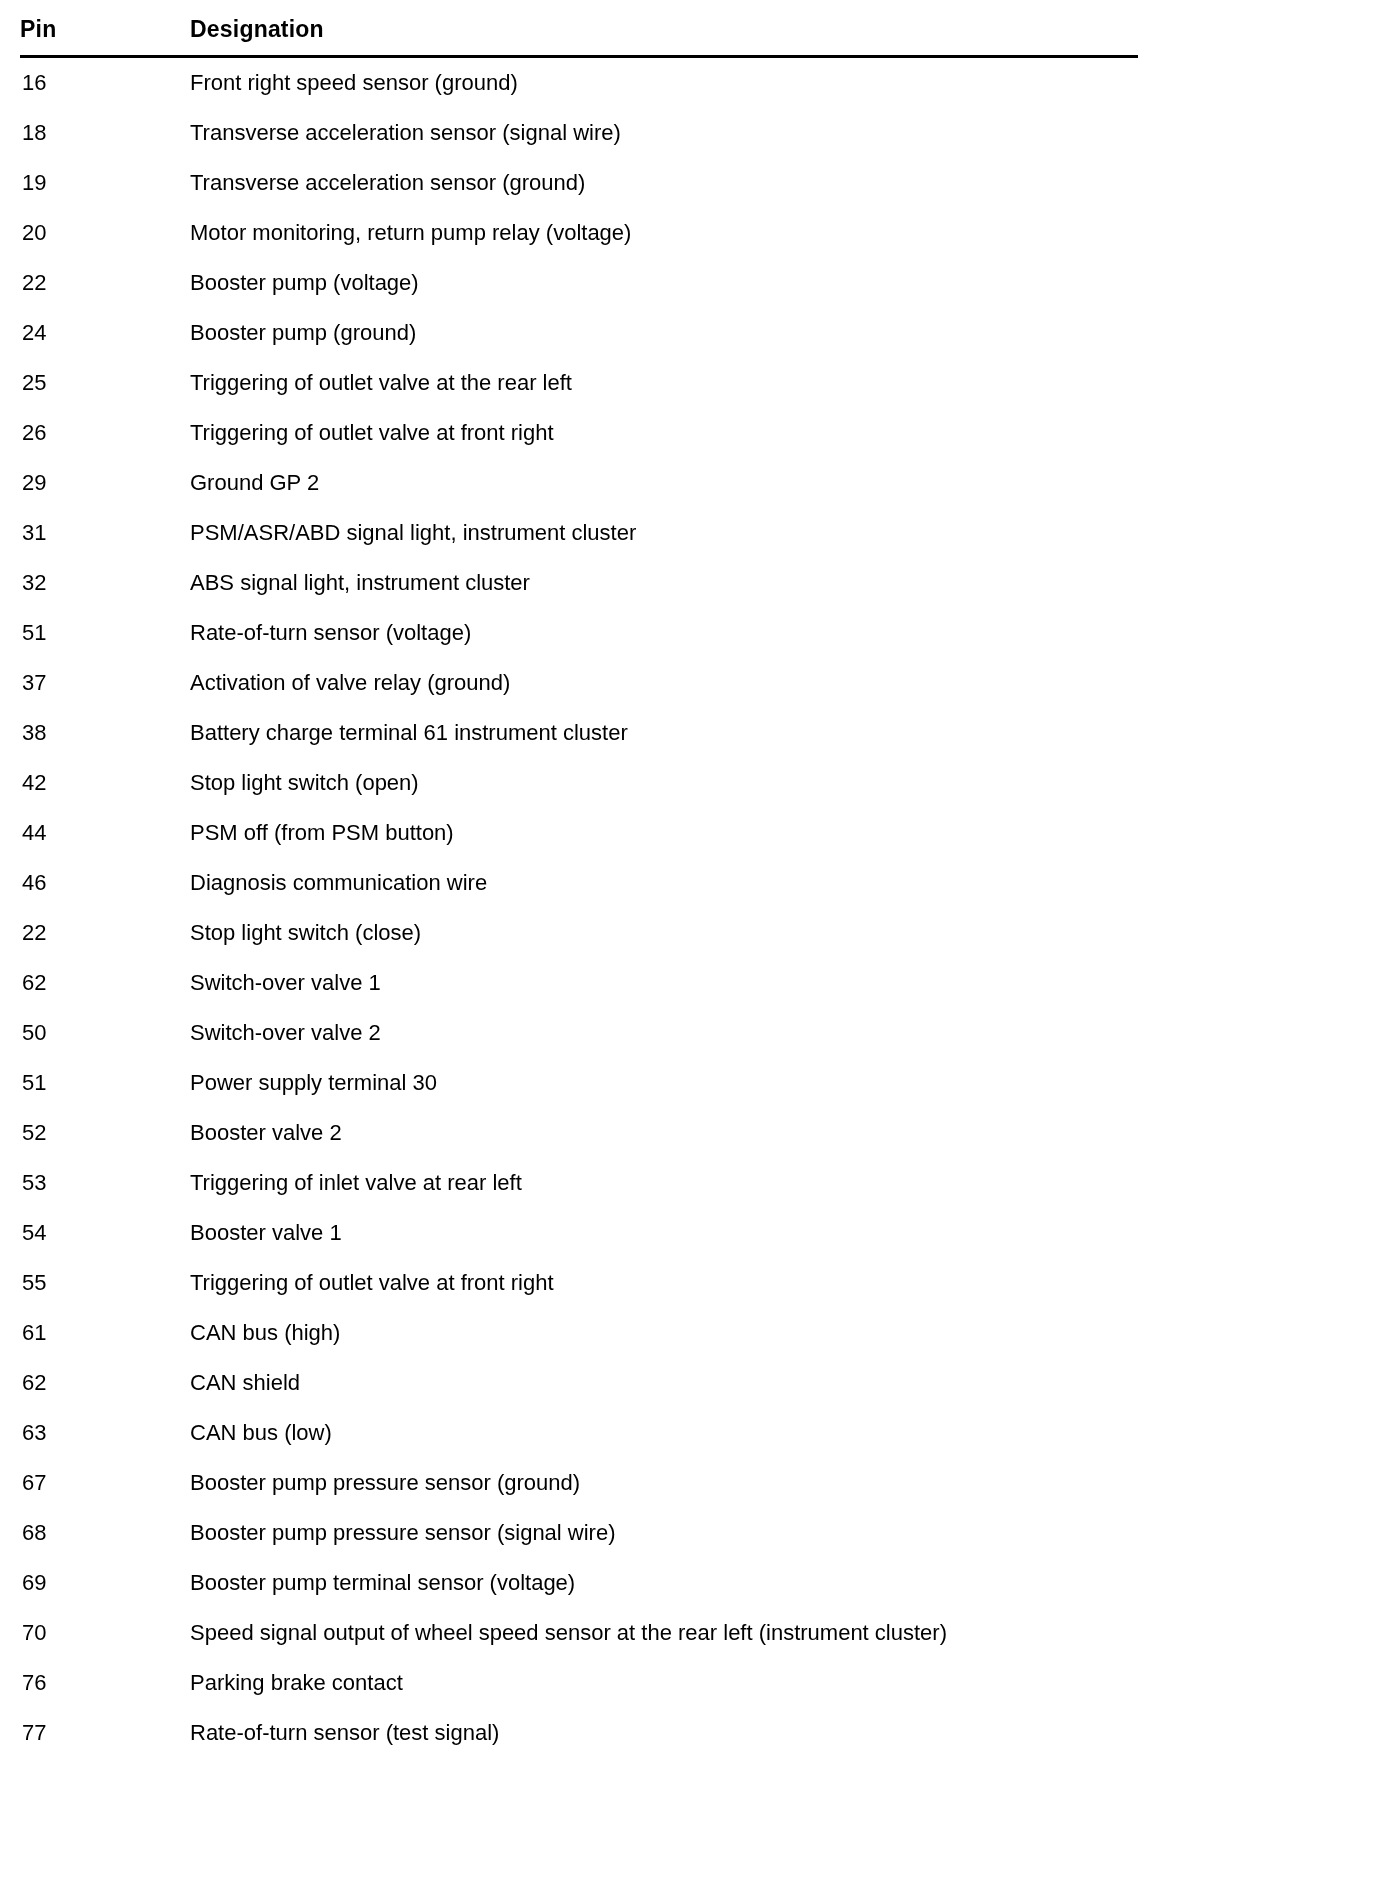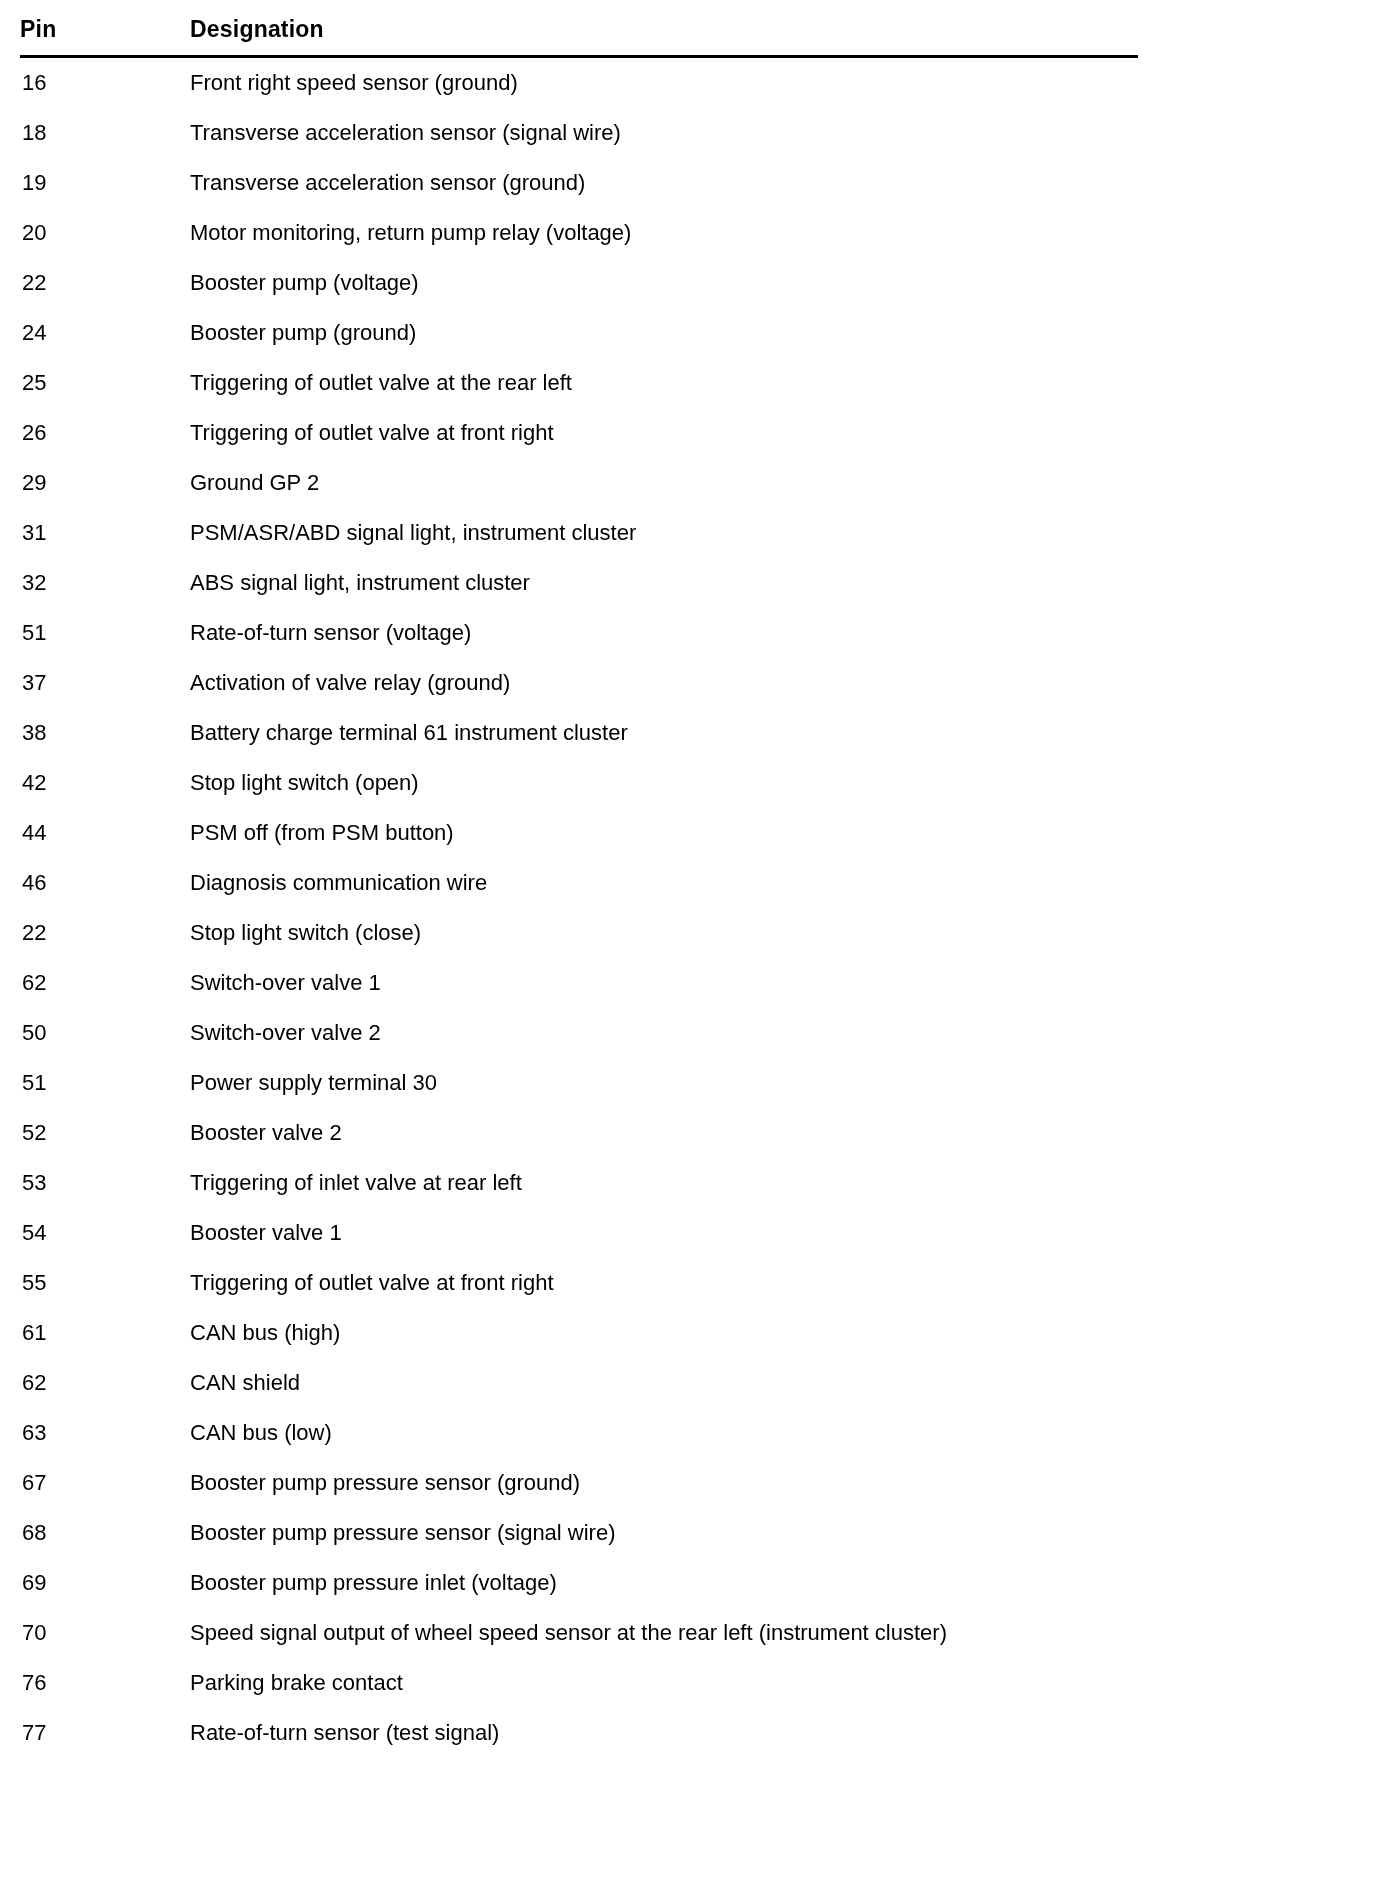--- a/index.html
+++ b/index.html
@@ -177,21 +177,21 @@
         <tr>
           <td class="pin-cell">67</td>
           <td class="designation-cell">Booster pump pressure sensor (ground)</td>
         </tr>
         <tr>
           <td class="pin-cell">68</td>
           <td class="designation-cell">Booster pump pressure sensor (signal wire)</td>
         </tr>
         <tr>
           <td class="pin-cell">69</td>
-          <td class="designation-cell">Booster pump pressure inlet (voltage)</td>
+          <td class="designation-cell">Booster pump terminal sensor (voltage)</td>
         </tr>
         <tr>
           <td class="pin-cell">70</td>
           <td class="designation-cell">Speed signal output of wheel speed sensor at the rear left (instrument cluster)</td>
         </tr>
         <tr>
           <td class="pin-cell">76</td>
           <td class="designation-cell">Parking brake contact</td>
         </tr>
         <tr>

